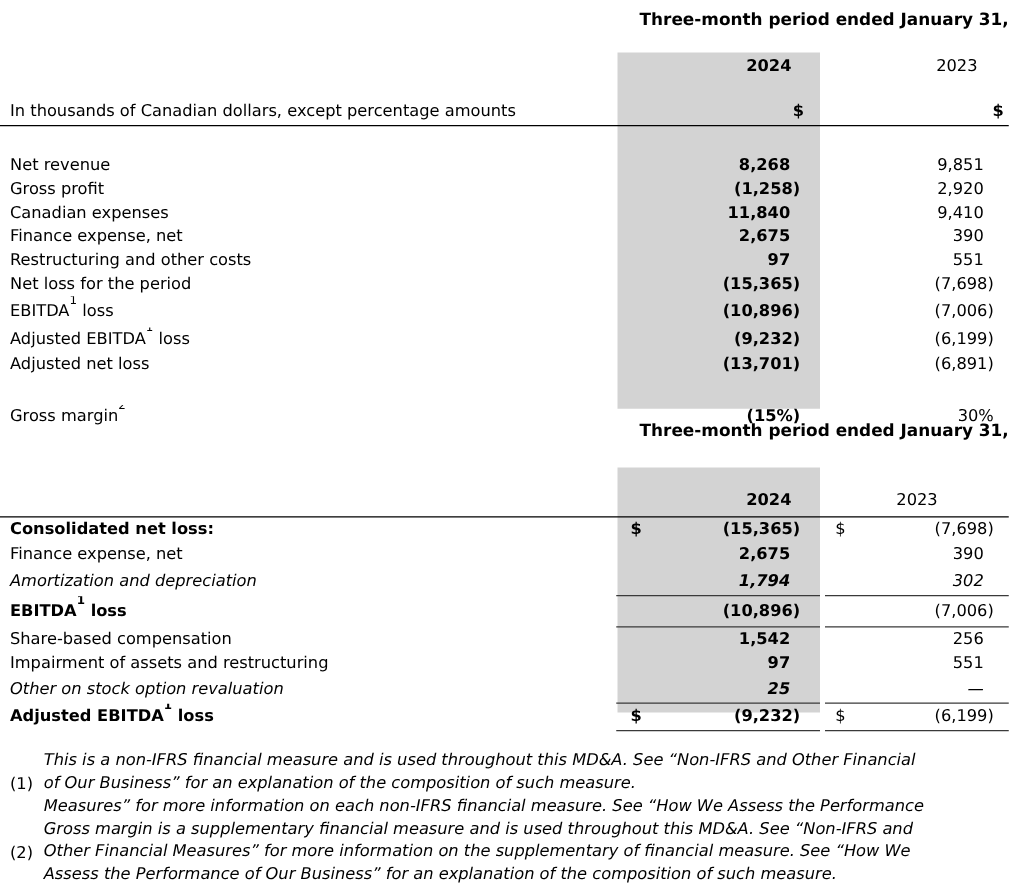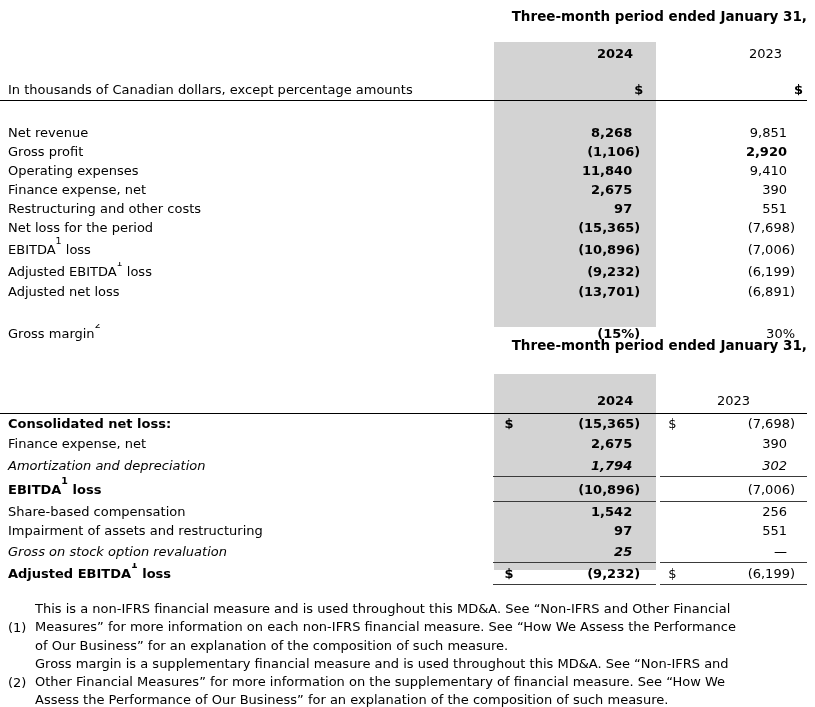--- a/index.html
+++ b/index.html
@@ -51,21 +51,21 @@
   .numrule .c24,.numrule .c23{border-bottom:1.5px solid #3a3a3a;}
   .boldlbl .lbl{font-weight:bold;}
   sup{font-size:9.5px;position:relative;top:-4.5px;line-height:0;}
   .dsign{position:absolute;left:11px;top:0;}
   .c23 .dsign{left:8px;}
   
   #footnotes{position:absolute;top:600px;left:8px;right:8px;}
   .fnote{display:flex;align-items:center;}
   .fnmark{width:27px;flex:none;}
   .fnlines{flex:1;}
-  .fnlines div{line-height:18.3px;white-space:nowrap;}
+  .fnlines div{line-height:18.3px;white-space:nowrap;font-style:italic;}
 </style>
 </head>
 <body>
 
 <div id="title1" class="period-title">Three-month period ended January 31,</div>
 
 <div id="t1" class="ftable">
   <div id="gray1" class="grayband"></div>
 
   <div class="trow h-hdrA">
@@ -85,26 +85,26 @@
   <div class="h-sp22"></div>
 
   <div class="trow h19">
     <div class="lbl"><span>Net revenue</span></div>
     <div class="c24"><span class="val" style="padding-right: 8px;">8,268</span></div>
     <div class="gapc"></div>
     <div class="c23"><span class="val" style="padding-right: 8px;">9,851</span></div>
   </div>
   <div class="trow h19">
     <div class="lbl"><span>Gross profit</span></div>
-    <div class="c24"><span class="val">(1,106)</span></div>
-    <div class="gapc"></div>
-    <div class="c23"><span class="val" style="padding-right: 8px; font-weight: bold;">2,920</span></div>
-  </div>
-  <div class="trow h19">
-    <div class="lbl"><span>Operating expenses</span></div>
+    <div class="c24"><span class="val">(1,258)</span></div>
+    <div class="gapc"></div>
+    <div class="c23"><span class="val" style="padding-right: 8px;">2,920</span></div>
+  </div>
+  <div class="trow h19">
+    <div class="lbl"><span>Canadian expenses</span></div>
     <div class="c24"><span class="val" style="padding-right: 8px;">11,840</span></div>
     <div class="gapc"></div>
     <div class="c23"><span class="val" style="padding-right: 8px;">9,410</span></div>
   </div>
   <div class="trow h19">
     <div class="lbl"><span>Finance expense, net</span></div>
     <div class="c24"><span class="val" style="padding-right: 8px;">2,675</span></div>
     <div class="gapc"></div>
     <div class="c23"><span class="val" style="padding-right: 8px;">390</span></div>
   </div>
@@ -197,41 +197,41 @@
   </div>
 
   <div class="trow h19">
     <div class="lbl"><span>Impairment of assets and restructuring</span></div>
     <div class="c24"><span class="val" style="padding-right: 8px;">97</span></div>
     <div class="gapc"></div>
     <div class="c23"><span class="val" style="padding-right: 8px;">551</span></div>
   </div>
 
   <div class="trow h23r numrule">
-    <div class="lbl"><span>Gross on stock option revaluation</span></div>
+    <div class="lbl"><span>Other on stock option revaluation</span></div>
     <div class="c24"><span class="val" style="padding-right: 8px; margin-left: 34px;">25</span></div>
     <div class="gapc"></div>
     <div class="c23"><span class="val" style="padding-right: 8px;">—</span></div>
   </div>
 
   <div class="trow h22 numrule boldlbl">
     <div class="lbl"><span>Adjusted EBITDA</span><sup>1</sup><span> loss</span></div>
     <div class="c24"><span class="dsign">$</span><span class="val">(9,232)</span></div>
     <div class="gapc"></div>
     <div class="c23"><span class="dsign">$</span><span class="val">(6,199)</span></div>
   </div>
 </div>
 
 <div id="footnotes">
   <div class="fnote">
     <div class="fnmark">(1)</div>
     <div class="fnlines">
       <div>This is a non-IFRS financial measure and is used throughout this MD&amp;A. See “Non-IFRS and Other Financial</div>
+      <div>of Our Business” for an explanation of the composition of such measure.</div>
       <div>Measures” for more information on each non-IFRS financial measure. See “How We Assess the Performance</div>
-      <div>of Our Business” for an explanation of the composition of such measure.</div>
     </div>
   </div>
   <div class="fnote">
     <div class="fnmark">(2)</div>
     <div class="fnlines">
       <div>Gross margin is a supplementary financial measure and is used throughout this MD&amp;A. See “Non-IFRS and</div>
       <div>Other Financial Measures” for more information on the supplementary of financial measure. See “How We</div>
       <div>Assess the Performance of Our Business” for an explanation of the composition of such measure.</div>
     </div>
   </div>

